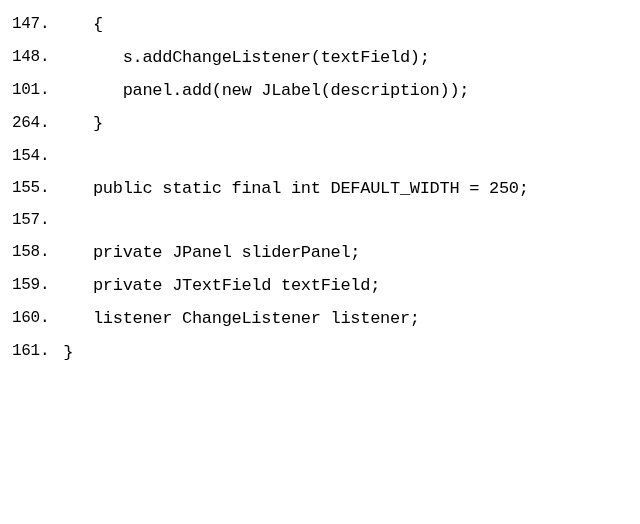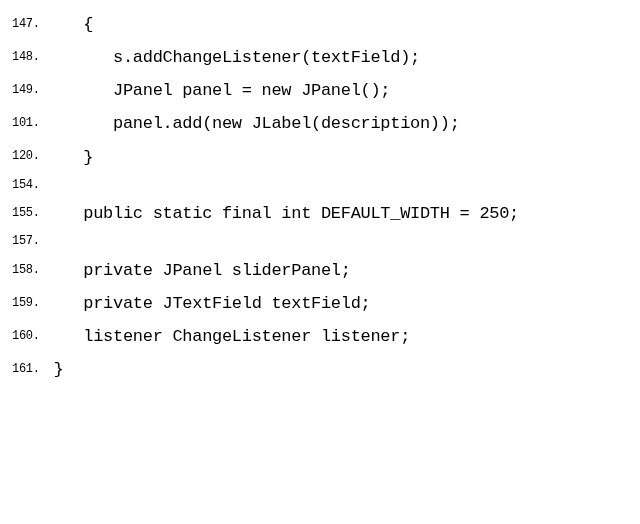--- a/index.html
+++ b/index.html
@@ -18,21 +18,21 @@
       display: table;
       border-spacing: 0;
     }
     .row {
       display: table-row;
     }
     .ln {
       display: table-cell;
       text-align: right;
       padding-right: 14px;
-      font-size: 12px;
+      font-size: 16px;
       vertical-align: middle;
       width: 36px;
       white-space: nowrap;
     }
     .code {
       display: table-cell;
       white-space: pre;
       vertical-align: middle;
       font-stretch: condensed;
     }
@@ -43,29 +43,25 @@
 <div class="code-container">
   <div class="row">
     <span class="ln">147.</span>
     <span class="code">   {</span>
   </div>
   <div class="row">
     <span class="ln">148.</span>
     <span class="code">      s.addChangeListener(textField);</span>
   </div>
   <div class="row">
-    <span class="ln">149.</span>
-    <span class="code">      JPanel panel = new JPanel();</span>
-  </div>
-  <div class="row">
     <span class="ln">101.</span>
     <span class="code">      panel.add(new JLabel(description));</span>
   </div>
   <div class="row">
-    <span class="ln">120.</span>
+    <span class="ln">264.</span>
     <span class="code">   }</span>
   </div>
   <div class="row">
     <span class="ln">154.</span>
     <span class="code"></span>
   </div>
   <div class="row">
     <span class="ln">155.</span>
     <span class="code">   public static final int DEFAULT_WIDTH = 250;</span>
   </div>

